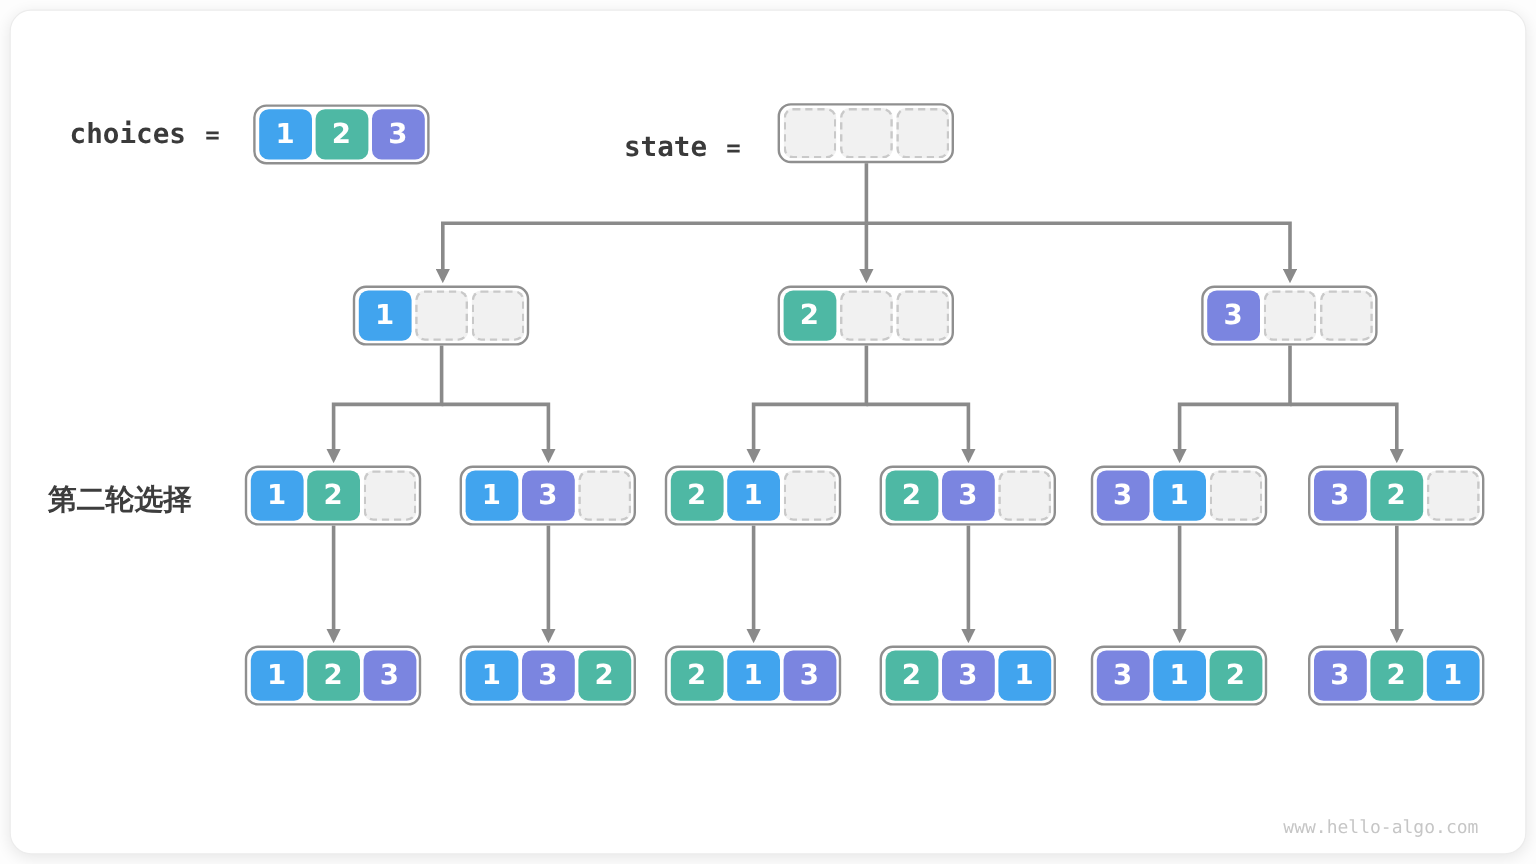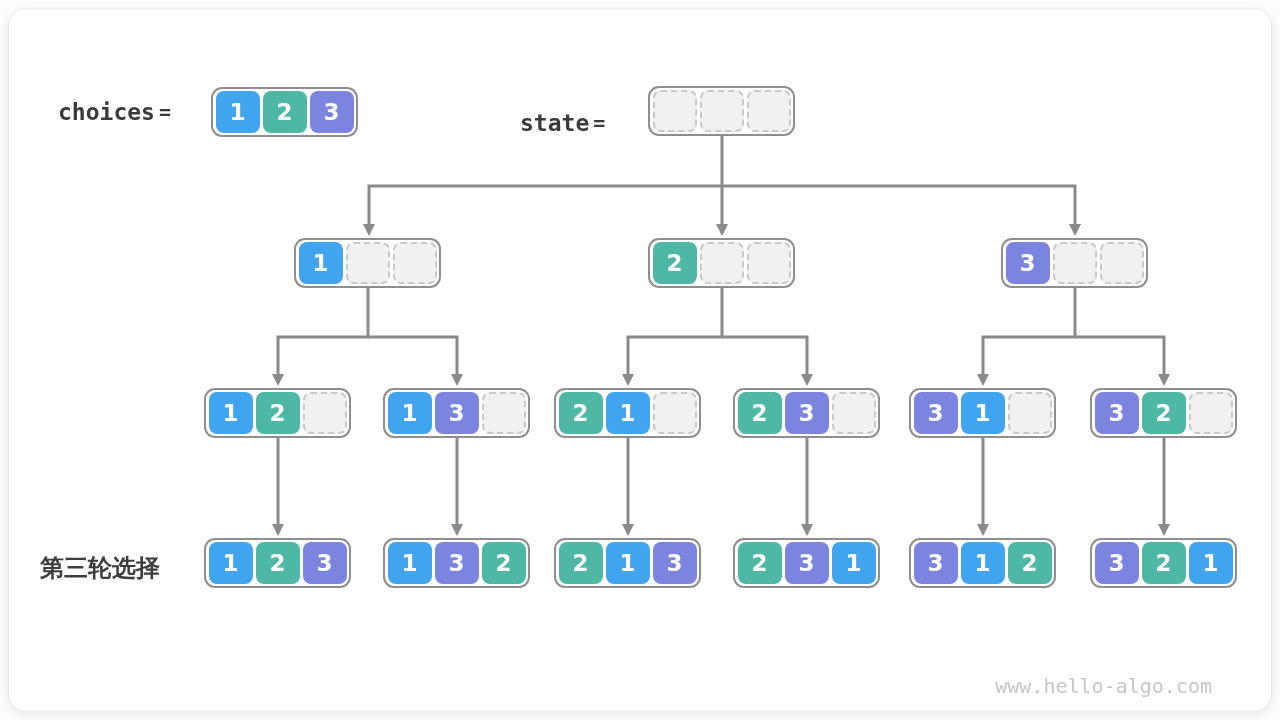--- a/index.html
+++ b/index.html
@@ -29,21 +29,21 @@
     position: absolute;
     left: 0; top: 0;
     width: 1280px; height: 720px;
     pointer-events: none;
   }
   .header-label {
     position: absolute;
     height: 50px;
     display: flex;
     align-items: center;
-    gap: 4px;
+    gap: 16px;
     font-family: "DejaVu Sans Mono", "Liberation Mono", monospace;
     font-weight: bold;
     font-size: 23px;
     color: #3a3a3a;
     white-space: nowrap;
   }
   .header-label .eq { font-size: 20px; }
   .node {
     position: absolute;
     width: 147px;
@@ -78,24 +78,24 @@
   .row-label {
     position: absolute;
     left: 40px;
     font-size: 24px;
     font-weight: 600;
     color: #3d3d3d;
     white-space: nowrap;
   }
   .watermark {
     position: absolute;
-    right: 68px;
+    right: 48px;
     bottom: 22px;
     font-family: "DejaVu Sans Mono", "Liberation Mono", monospace;
-    font-size: 20px;
+    font-size: 15px;
     color: #c6c6c6;
   }
 </style>
 </head>
 <body>
 
 <div class="card"></div>
 
 <div class="stage">
 
@@ -141,21 +141,21 @@
   <div class="header-label" style="left:520px; top:98px;">
     <span>state</span>
     <span class="eq">=</span>
   </div>
   <div class="node" style="left:648px; top:86px;">
       <div class="tile empty"></div>
       <div class="tile empty"></div>
       <div class="tile empty"></div>
     </div>
 
-  <div class="row-label" style="top:552px;">第三轮选择</div>
+  <div class="row-label" style="top:400px;">第二轮选择</div>
 
   <div class="node" style="left:294px;  top:238px;">
       <div class="tile" style="background: rgb(65, 164, 238);">1</div>
       <div class="tile empty"></div>
       <div class="tile empty"></div>
     </div>
   <div class="node" style="left:648px;  top:238px;">
       <div class="tile" style="background: rgb(78, 184, 164);">2</div>
       <div class="tile empty"></div>
       <div class="tile empty"></div>

